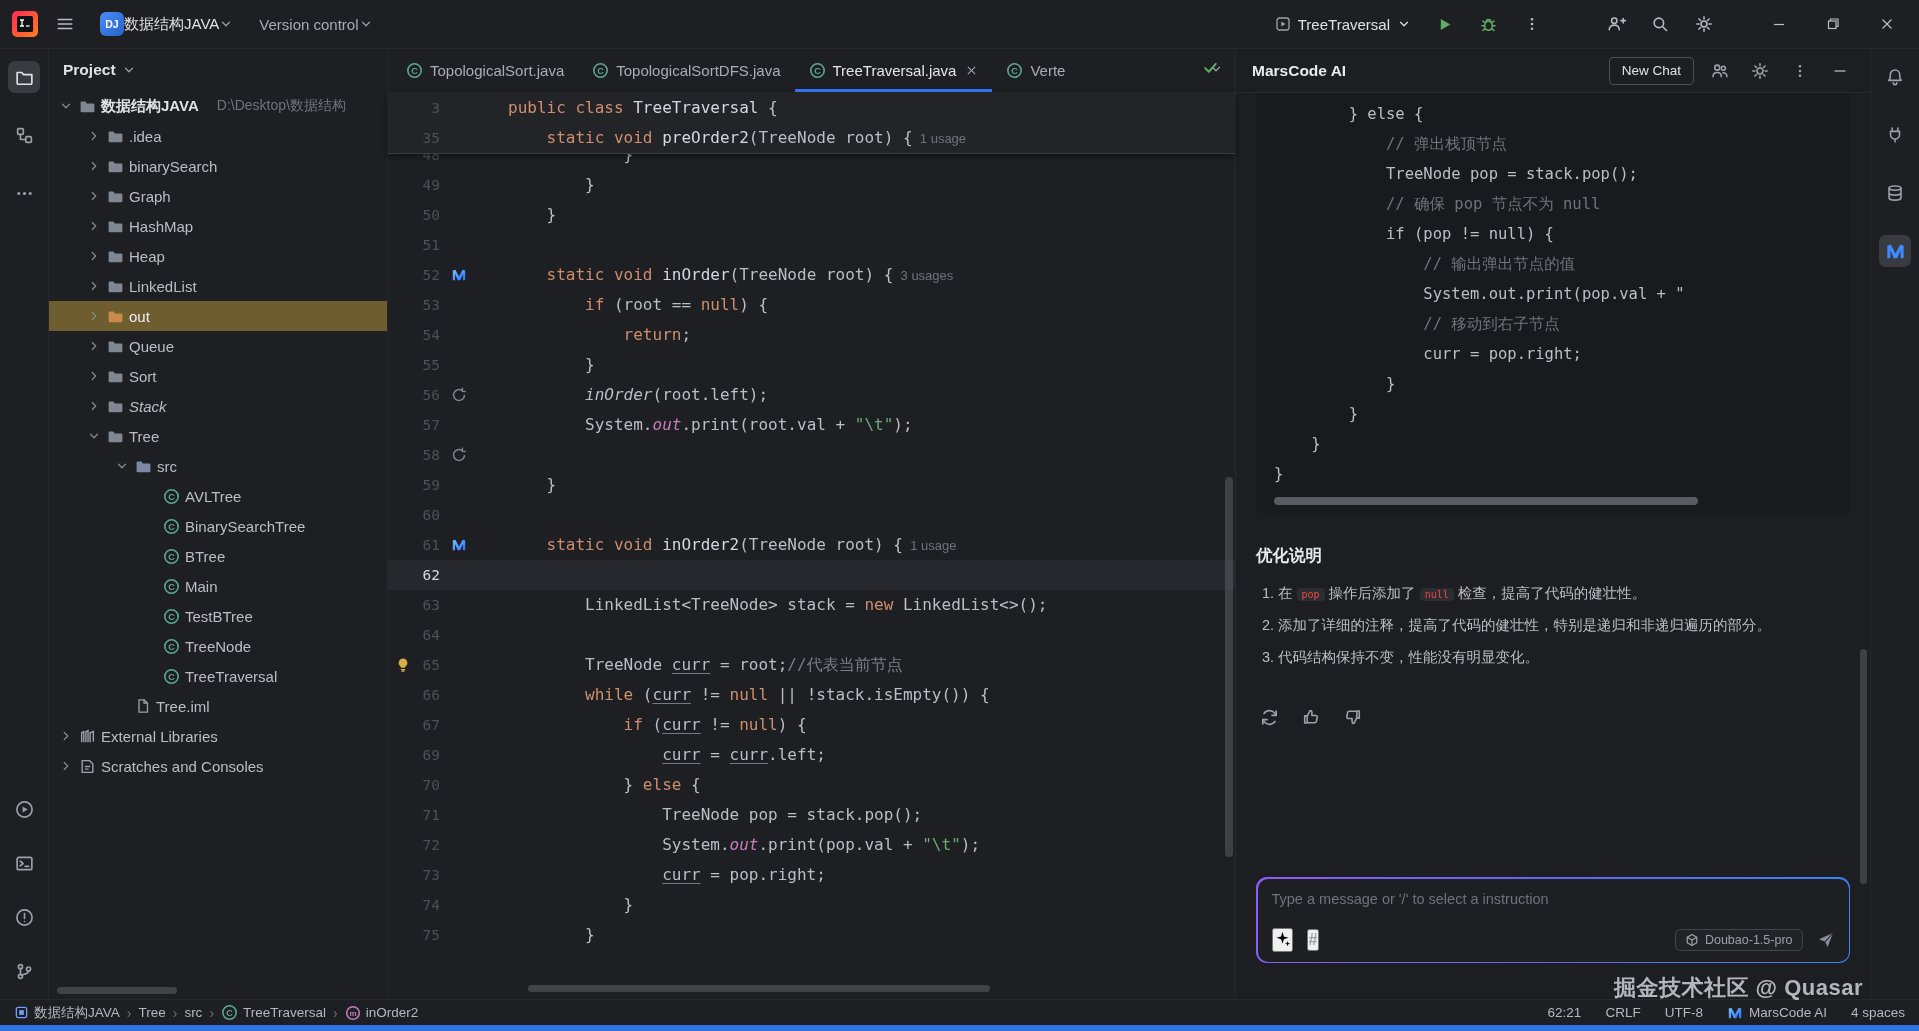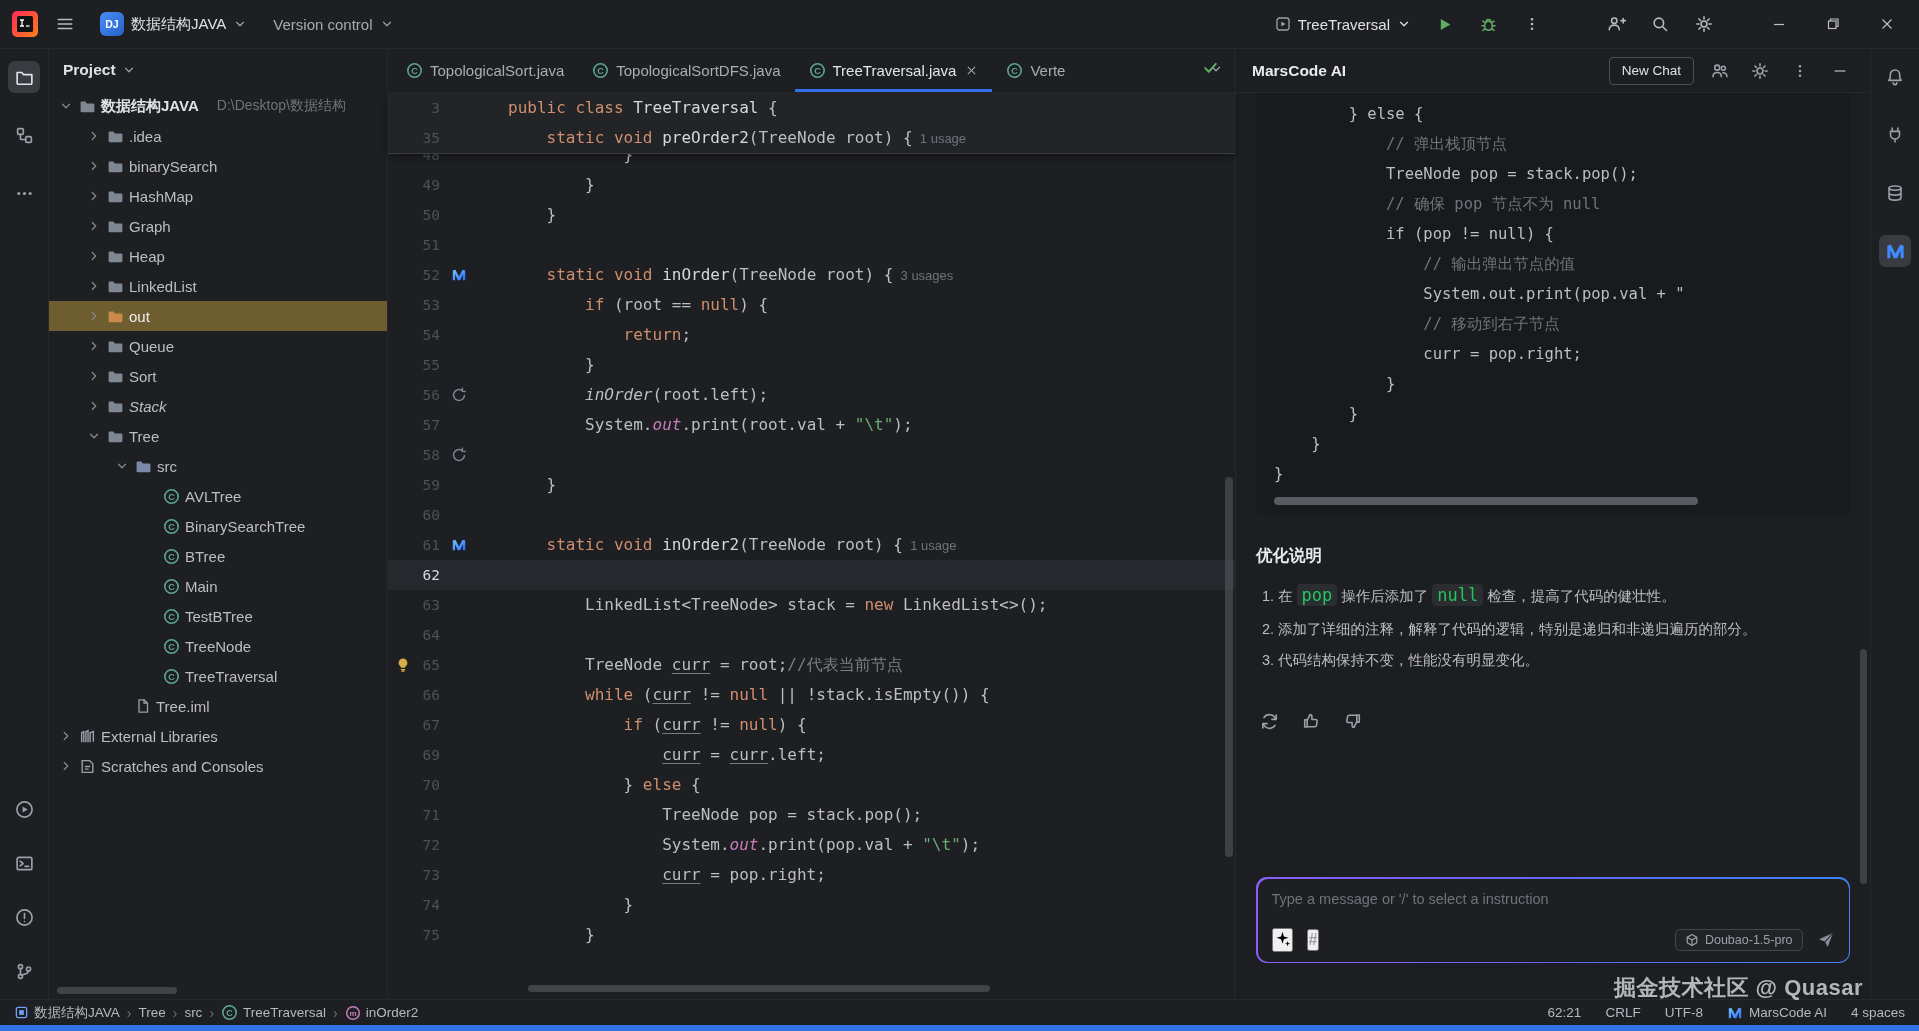--- a/index.html
+++ b/index.html
@@ -5,21 +5,21 @@
   *{margin:0;padding:0;box-sizing:border-box;}
   html,body{width:1919px;height:1031px;overflow:hidden;background:#1e1f22;color:#dfe1e5;
     font-family:"Liberation Sans","DejaVu Sans",sans-serif;font-size:15px;}
   .app{display:flex;flex-direction:column;width:1919px;height:1031px;position:relative;}
   .ic{display:inline-flex;align-items:center;justify-content:center;flex:0 0 auto;line-height:0;}
   
   .titlebar{flex:0 0 49px;display:flex;align-items:center;gap:10px;padding:0 10px 0 12px;
     background:#1e1f22;border-bottom:1px solid #26282b;}
   .tb-btn{background:none;border:none;color:#b7bac1;width:34px;height:34px;border-radius:6px;
     display:inline-flex;align-items:center;justify-content:center;cursor:default;}
-  .widget{display:flex;align-items:center;gap:7px;padding:4px 8px;border-radius:6px;color:#dfe1e5;font-size:15px;}
+  .widget{display:flex;align-items:center;padding:4px 8px;border-radius:6px;color:#dfe1e5;font-size:15px;}
   .widget .chev{color:#9da0a8;}
   .widget.vcs{color:#a8abb2;}
   .avatar{width:24px;height:24px;border-radius:6px;background:linear-gradient(135deg,#4a8cf7,#2563c9);
     color:#fff;font-size:10.5px;font-weight:700;display:inline-flex;align-items:center;justify-content:center;}
   .tb-spacer{flex:1;}
   .run-widget{display:flex;align-items:center;gap:7px;color:#dfe1e5;padding:4px 6px;}
   .gap30{width:30px;}.gap16{width:16px;}
   .winbtn{width:44px;height:34px;display:inline-flex;align-items:center;justify-content:center;
     background:none;border:none;color:#bcbec4;}
   
@@ -92,22 +92,22 @@
     color:#dfe1e5;font-size:13.5px;display:inline-flex;align-items:center;text-align:right;}
   .ai-chat{flex:1;padding:0 20px;overflow:hidden;display:flex;flex-direction:column;min-height:0;}
   .ai-codeblock{background:#191a1d;border-radius:0 0 10px 10px;padding:6px 18px 10px;}
   .ai-code-line{white-space:pre;font-family:"DejaVu Sans Mono","Liberation Mono",monospace;
     font-size:15.5px;line-height:30px;color:#bcbec4;}
   .ai-code-line.cmt{color:#6f737a;}
   .ai-hthumb{height:8px;width:76%;background:#595b60;border-radius:4px;margin-top:8px;}
   .ai-section-title{margin-top:30px;font-size:16.5px;font-weight:700;color:#e8eaed;}
   .ai-points{margin:16px 0 0 22px;color:#bcbec4;font-size:14.5px;}
   .ai-points li{margin-bottom:10px;line-height:1.5;}
-  .inline-code{font-family:"DejaVu Sans Mono","Liberation Mono",monospace;font-size:17px;
-    background:#2b2d31;color:#22c55e;padding:1px 5px;border-radius:4px;}
+  .inline-code{font-family:"DejaVu Sans Mono","Liberation Mono",monospace;font-size:10px;
+    background:#2b2d31;color:#ef4444;padding:1px 5px;border-radius:4px;}
   .ai-actions{display:flex;gap:16px;margin-top:26px;color:#9da0a8;}
   .ai-actions .abtn{background:none;border:none;color:#9da0a8;width:26px;height:26px;
     display:inline-flex;align-items:center;justify-content:center;}
   .ai-inputwrap{margin:0 20px 36px;border-radius:11px;padding:1.5px;flex:0 0 auto;
     background:linear-gradient(90deg,#8b5cf6,#6366f1,#3b82f6);}
   .ai-input{border-radius:10px;background:#1e1f22;padding:12px 14px 10px;height:83px;
     display:flex;flex-direction:column;justify-content:space-between;}
   .ai-input input{background:transparent;border:none;outline:none;color:#dfe1e5;font-size:14.5px;
     font-family:"Liberation Sans","DejaVu Sans",sans-serif;width:100%;}
   .ai-input input::placeholder{color:#6f737a;}
@@ -387,34 +387,34 @@
             <span class="ic chev">
               <svg width="14" height="14" viewBox="0 0 16 16">
                 <path d="M6 4l4 4-4 4" stroke="currentColor" fill="none" stroke-width="1.4" stroke-linecap="round" stroke-linejoin="round"></path>
               </svg>
             </span>
             <span class="ic ">
               <svg width="17" height="17" viewBox="0 0 16 16">
                 <path d="M1.5 4.2c0-.5.4-1 1-1h3.4l1.5 1.9h6.1c.6 0 1 .4 1 1v6.2c0 .5-.4 1-1 1h-11c-.6 0-1-.5-1-1z" fill="#7f8792"></path>
               </svg>
             </span>
+            <span class="tree-label">Graph</span>
+          </div>
+          <div class="tree-row" style="padding-left: 36px;">
+            <span class="ic chev">
+              <svg width="14" height="14" viewBox="0 0 16 16">
+                <path d="M6 4l4 4-4 4" stroke="currentColor" fill="none" stroke-width="1.4" stroke-linecap="round" stroke-linejoin="round"></path>
+              </svg>
+            </span>
+            <span class="ic ">
+              <svg width="17" height="17" viewBox="0 0 16 16">
+                <path d="M1.5 4.2c0-.5.4-1 1-1h3.4l1.5 1.9h6.1c.6 0 1 .4 1 1v6.2c0 .5-.4 1-1 1h-11c-.6 0-1-.5-1-1z" fill="#7f8792"></path>
+              </svg>
+            </span>
             <span class="tree-label">HashMap</span>
-          </div>
-          <div class="tree-row" style="padding-left: 36px;">
-            <span class="ic chev">
-              <svg width="14" height="14" viewBox="0 0 16 16">
-                <path d="M6 4l4 4-4 4" stroke="currentColor" fill="none" stroke-width="1.4" stroke-linecap="round" stroke-linejoin="round"></path>
-              </svg>
-            </span>
-            <span class="ic ">
-              <svg width="17" height="17" viewBox="0 0 16 16">
-                <path d="M1.5 4.2c0-.5.4-1 1-1h3.4l1.5 1.9h6.1c.6 0 1 .4 1 1v6.2c0 .5-.4 1-1 1h-11c-.6 0-1-.5-1-1z" fill="#7f8792"></path>
-              </svg>
-            </span>
-            <span class="tree-label">Graph</span>
           </div>
           <div class="tree-row" style="padding-left: 36px;">
             <span class="ic chev">
               <svg width="14" height="14" viewBox="0 0 16 16">
                 <path d="M6 4l4 4-4 4" stroke="currentColor" fill="none" stroke-width="1.4" stroke-linecap="round" stroke-linejoin="round"></path>
               </svg>
             </span>
             <span class="ic ">
               <svg width="17" height="17" viewBox="0 0 16 16">
                 <path d="M1.5 4.2c0-.5.4-1 1-1h3.4l1.5 1.9h6.1c.6 0 1 .4 1 1v6.2c0 .5-.4 1-1 1h-11c-.6 0-1-.5-1-1z" fill="#7f8792"></path>
@@ -796,21 +796,21 @@
               <div class="ai-code-line">            }</div>
               <div class="ai-code-line">        }</div>
               <div class="ai-code-line">    }</div>
               <div class="ai-code-line">}</div>
             </div>
           <div class="ai-hthumb"></div>
         </div>
         <h3 class="ai-section-title">优化说明</h3>
         <ol class="ai-points" id="ai-points">
             <li>在 <code class="inline-code">pop</code> 操作后添加了 <code class="inline-code">null</code> 检查，提高了代码的健壮性。</li>
-            <li>添加了详细的注释，解释了代码的逻辑，特别是递归和非递归遍历的部分。</li>
+            <li>添加了详细的注释，提高了代码的健壮性，特别是递归和非递归遍历的部分。</li>
             <li>代码结构保持不变，性能没有明显变化。</li>
           </ol>
         <div class="ai-actions">
           <button class="abtn">
               <span class="ic">
                 <svg width="19" height="19" viewBox="0 0 16 16">
                   <path d="M13.2 6.2A5.5 5.5 0 003.4 4.6M2.8 9.8a5.5 5.5 0 009.8 1.6" stroke="currentColor" fill="none" stroke-width="1.4" stroke-linecap="round" stroke-linejoin="round"></path>
                   <path d="M13.6 2.6v3.6H10M2.4 13.4V9.8H6" stroke="currentColor" fill="none" stroke-width="1.4" stroke-linecap="round" stroke-linejoin="round"></path>
                 </svg>
               </span>

